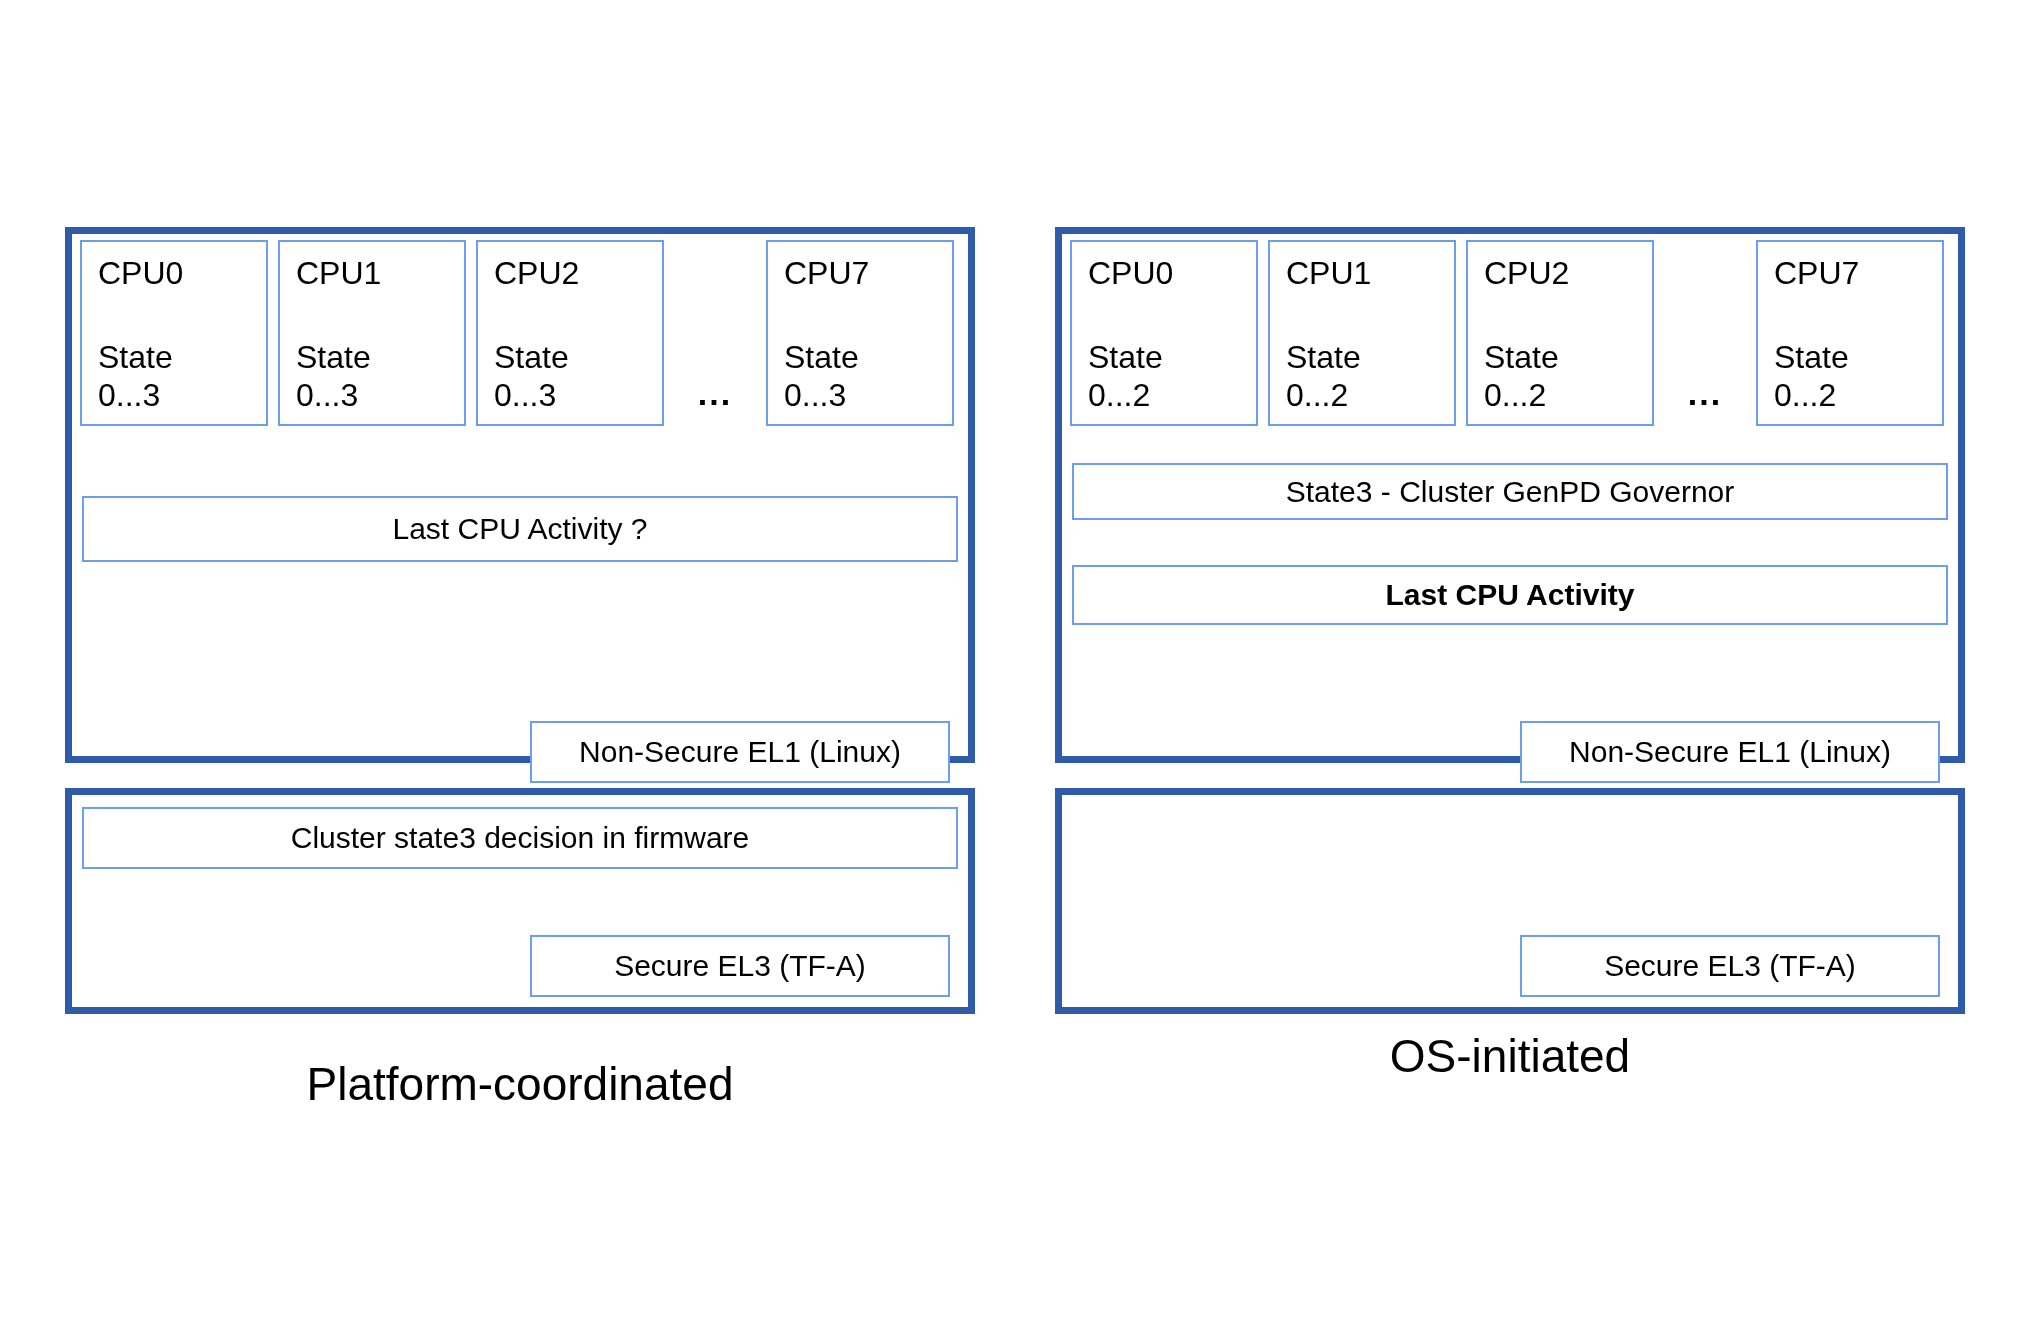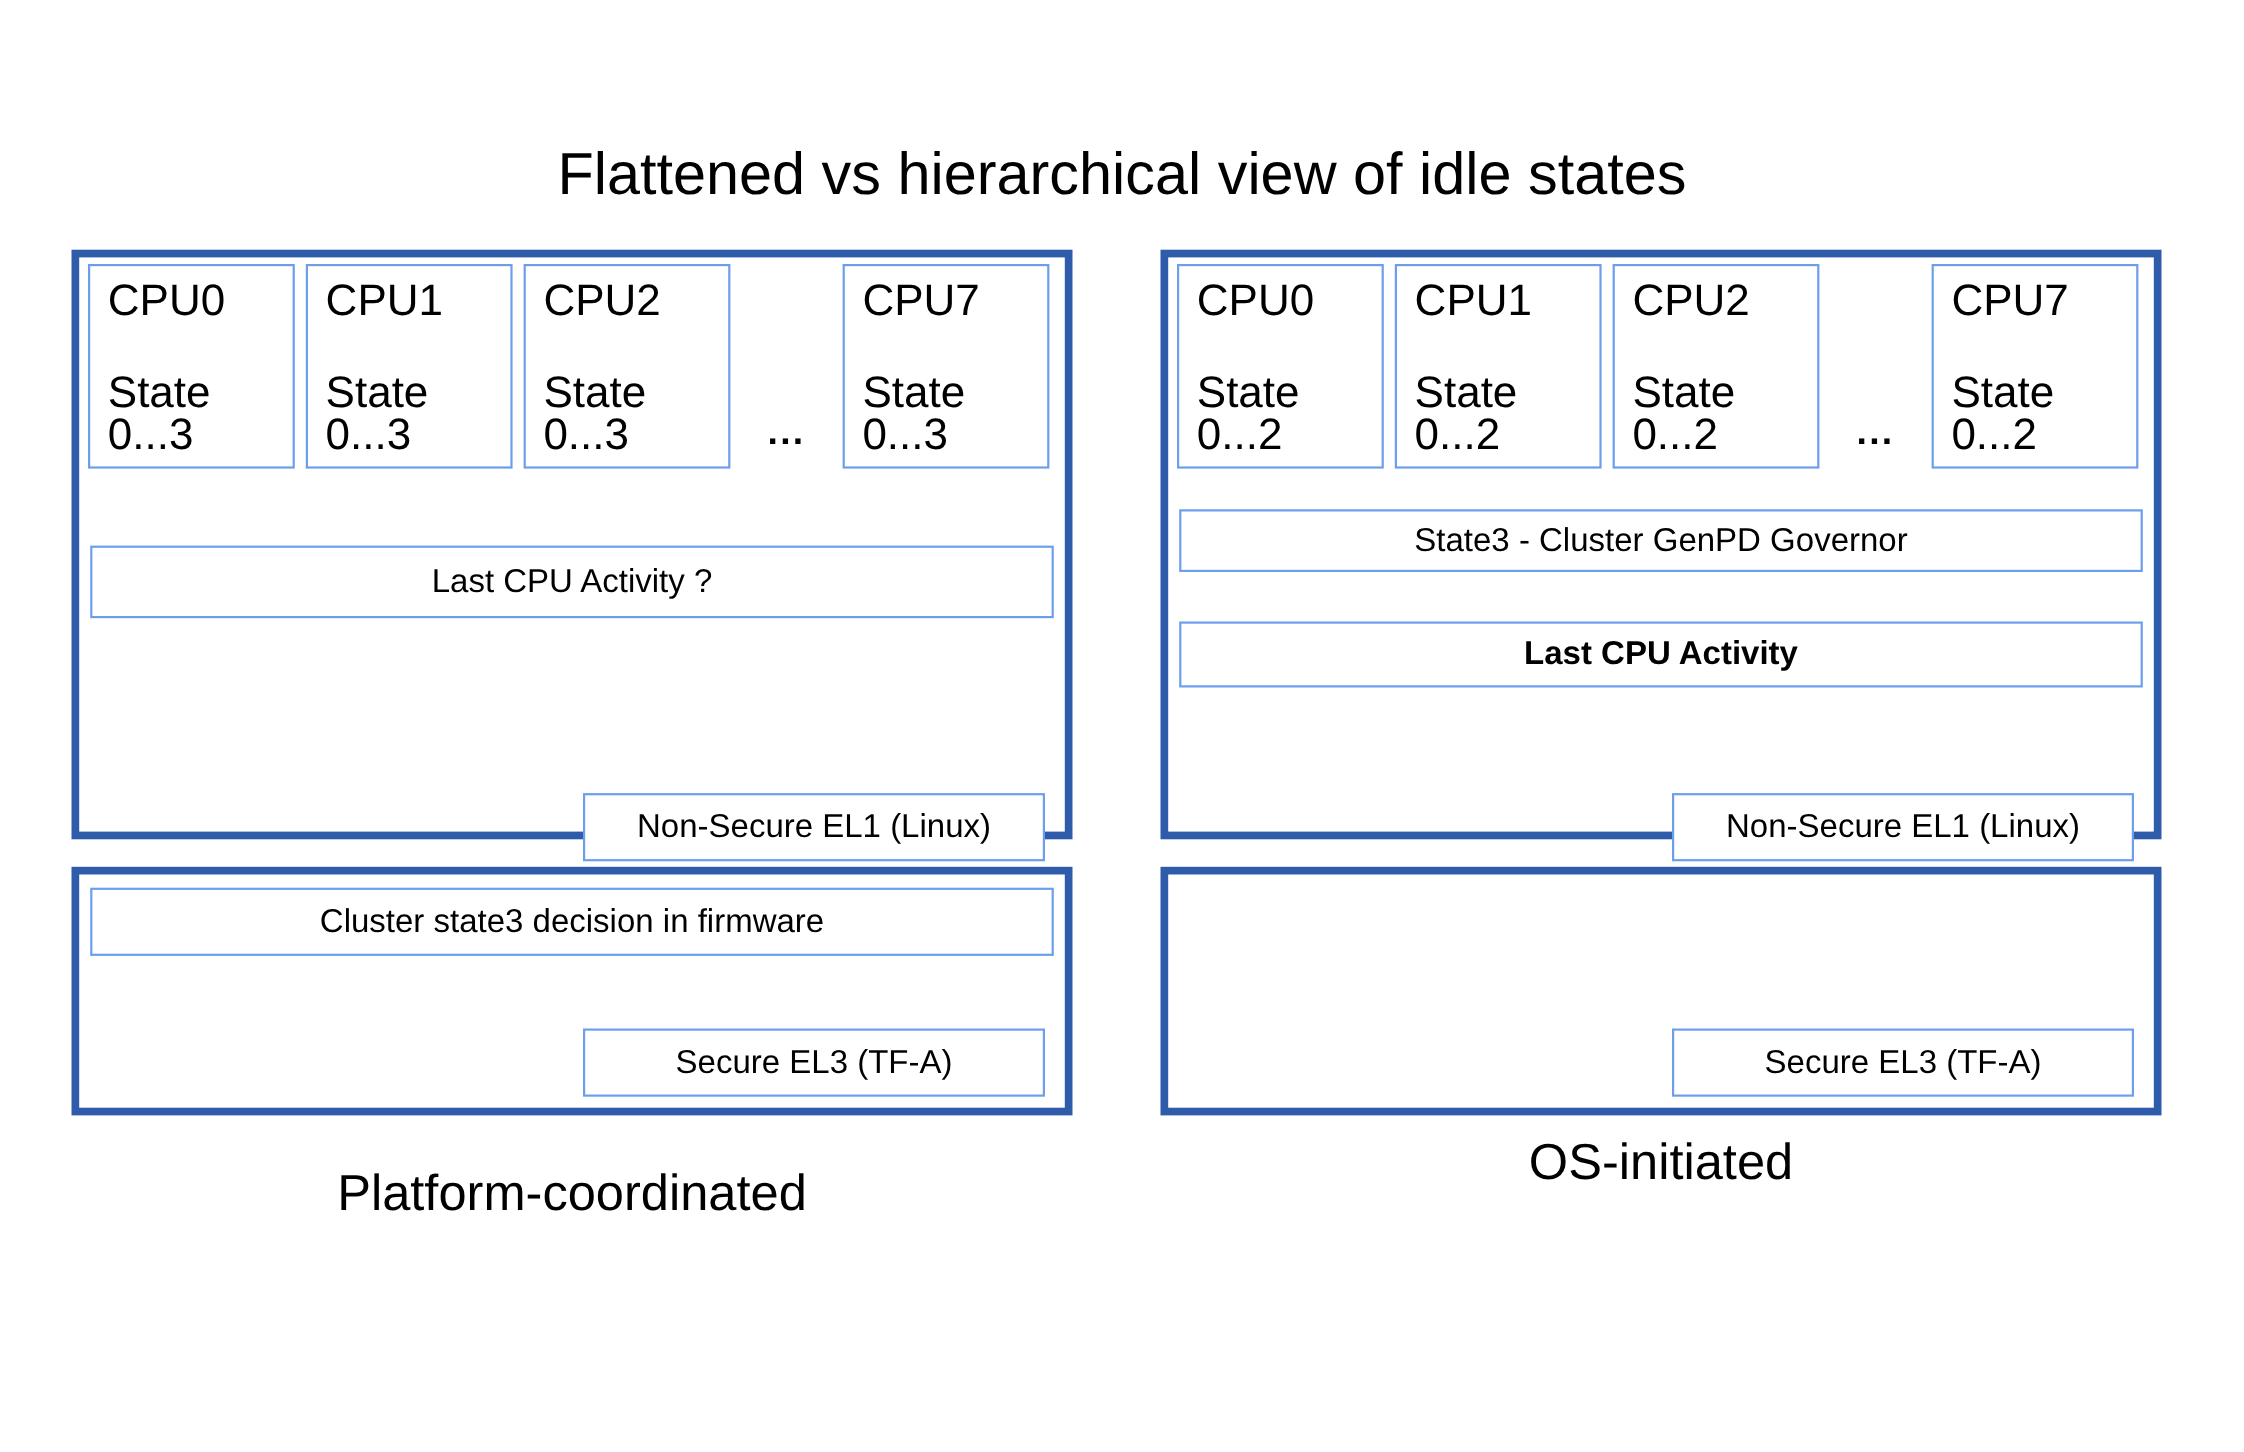--- a/index.html
+++ b/index.html
@@ -30,21 +30,21 @@
     position:absolute;box-sizing:border-box;
     border:2px solid #6d9eeb;background:#fff;
     display:flex;align-items:center;justify-content:center;
     font-size:30px;text-align:center;color:#000;
   }
 
   .cpu-box{
     position:absolute;top:6px;width:188px;height:186px;
     box-sizing:border-box;border:2px solid #6d9eeb;background:#fff;
     display:flex;flex-direction:column;justify-content:space-between;
-    padding:12px 16px 10px 16px;font-size:40px;line-height:38px;
+    padding:12px 16px 10px 16px;font-size:32px;line-height:38px;
   }
   .cpu-box .cpu-name{display:block;}
   .cpu-box .cpu-state{display:block;}
   .cpu-0{left:8px;}
   .cpu-1{left:206px;}
   .cpu-2{left:404px;}
   .cpu-7{left:694px;}
 
   .dots{
     position:absolute;top:140px;left:592px;width:102px;
@@ -65,21 +65,20 @@
     text-align:center;font-size:46px;line-height:56px;color:#000;
   }
   .label-left{left:65px;margin-top:28px;}
   .label-right{left:1055px;}
 </style>
 </head>
 <body>
 
 <div class="canvas">
 
-  <div class="diagram-title">Flattened vs hierarchical view of idle states</div>
 
   <div class="outer-box top-box panel-left">
     <div class="cpu-box cpu-0">
       <span class="cpu-name">CPU0</span>
       <span class="cpu-state">
         <span>State</span><br>
         <span>0...3</span>
       </span>
     </div>
     <div class="cpu-box cpu-1">

